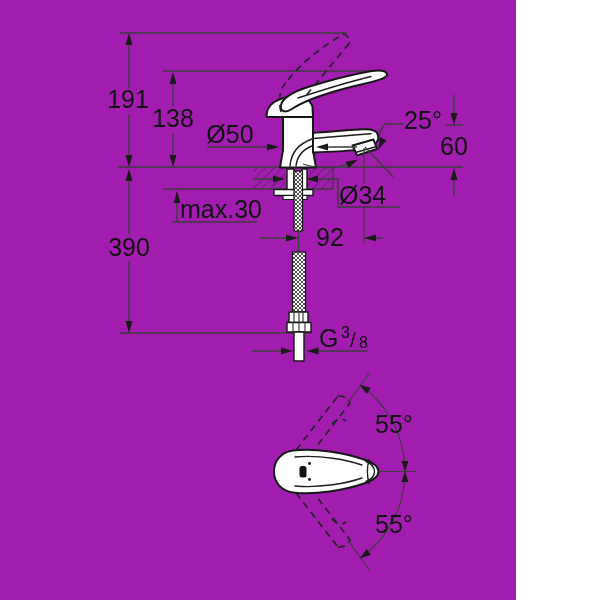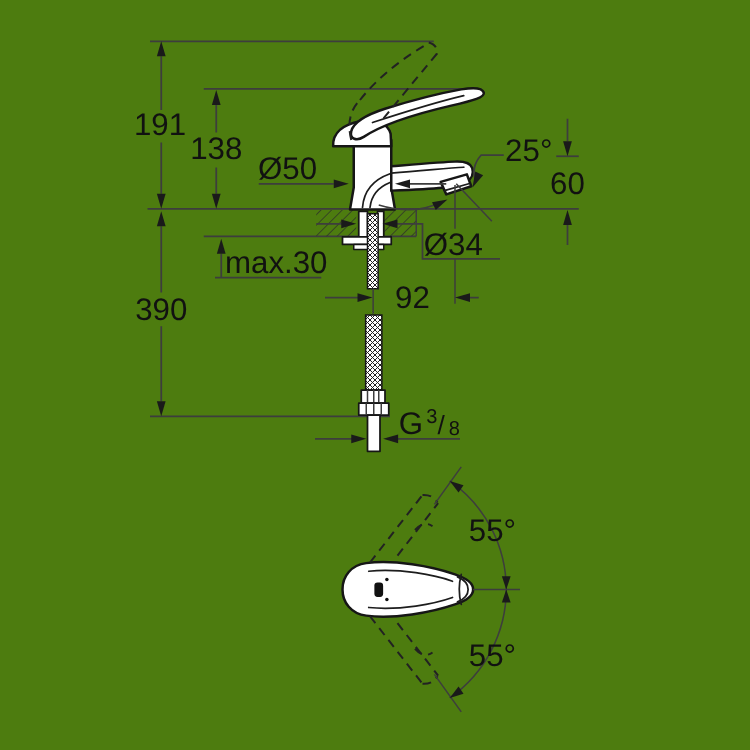--- a/index.html
+++ b/index.html
@@ -1,16 +1,16 @@
 <!DOCTYPE html>
 <html><head>
 <meta charset="utf-8">
 <style>
   html,body{margin:0;padding:0;background:#fff;}
-  .stage{position:relative;width:600px;height:600px;background:#4d7c0f;overflow:hidden;
+  .stage{position:relative;width:516px;height:600px;background:#a21caf;overflow:hidden;
          font-family:"Liberation Sans", sans-serif;}
   svg{display:block}
   .objf  {stroke:#161616;stroke-width:2;fill:#ffffff;stroke-linejoin:round;}
   .inner {stroke:#1d1d1d;stroke-width:1.4;fill:none;stroke-linecap:round;}
   .dim   {stroke:#3d3d3d;stroke-width:1.4;fill:none;stroke-linecap:butt;}
   .thin  {stroke:#3d3d3d;stroke-width:1.2;fill:none;}
   .arrow {fill:#1a1a1a;stroke:none;}
   .dash  {stroke:#222;stroke-width:1.6;fill:none;stroke-dasharray:7 5;stroke-linecap:butt;}
   .dtxt  {font-size:25px;fill:#111;}
   .small {font-size:16px;fill:#111;}

